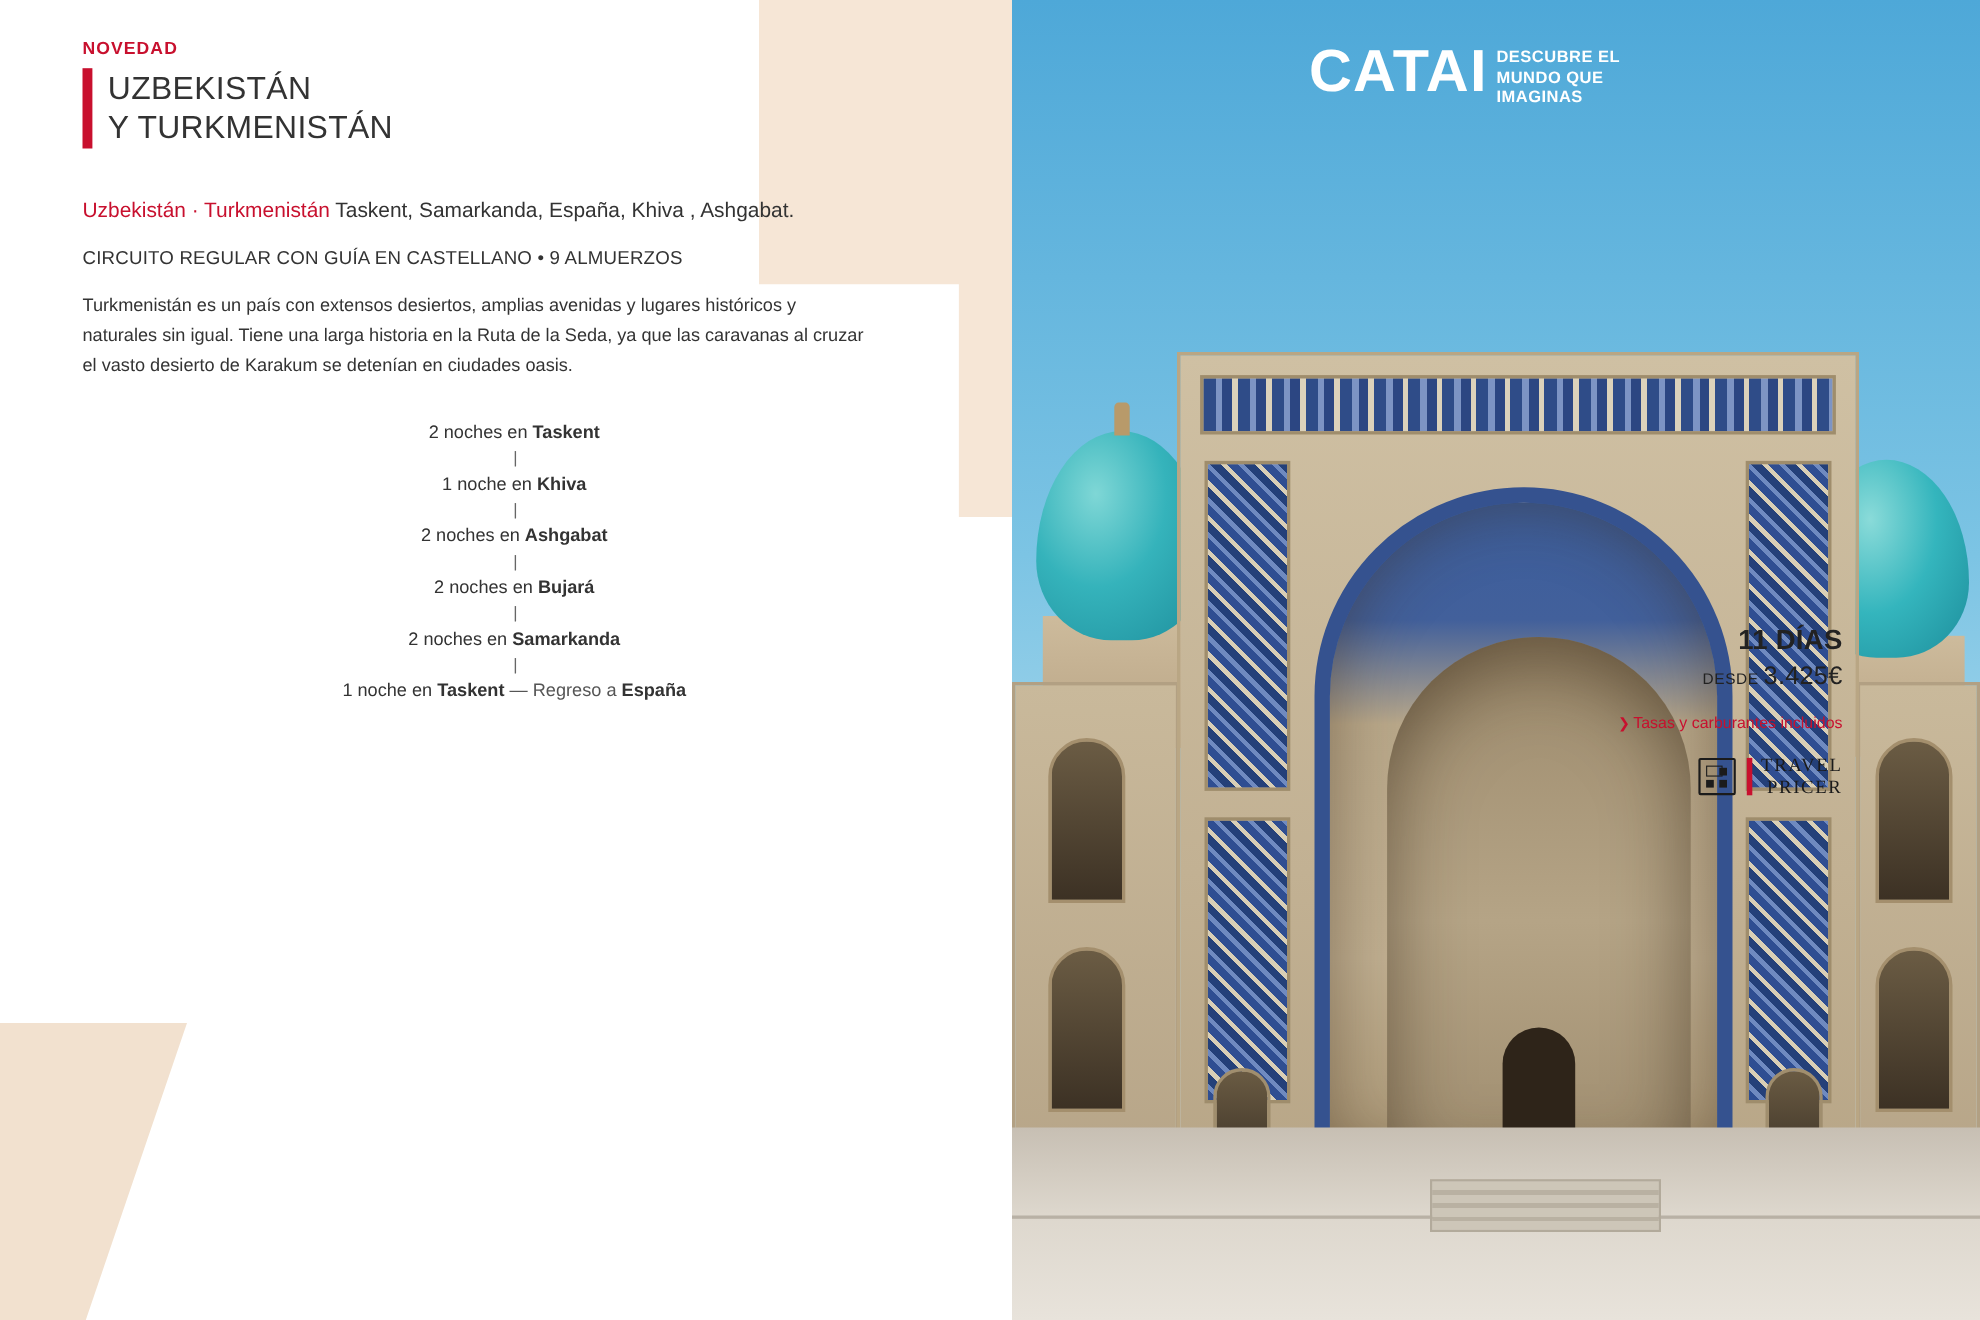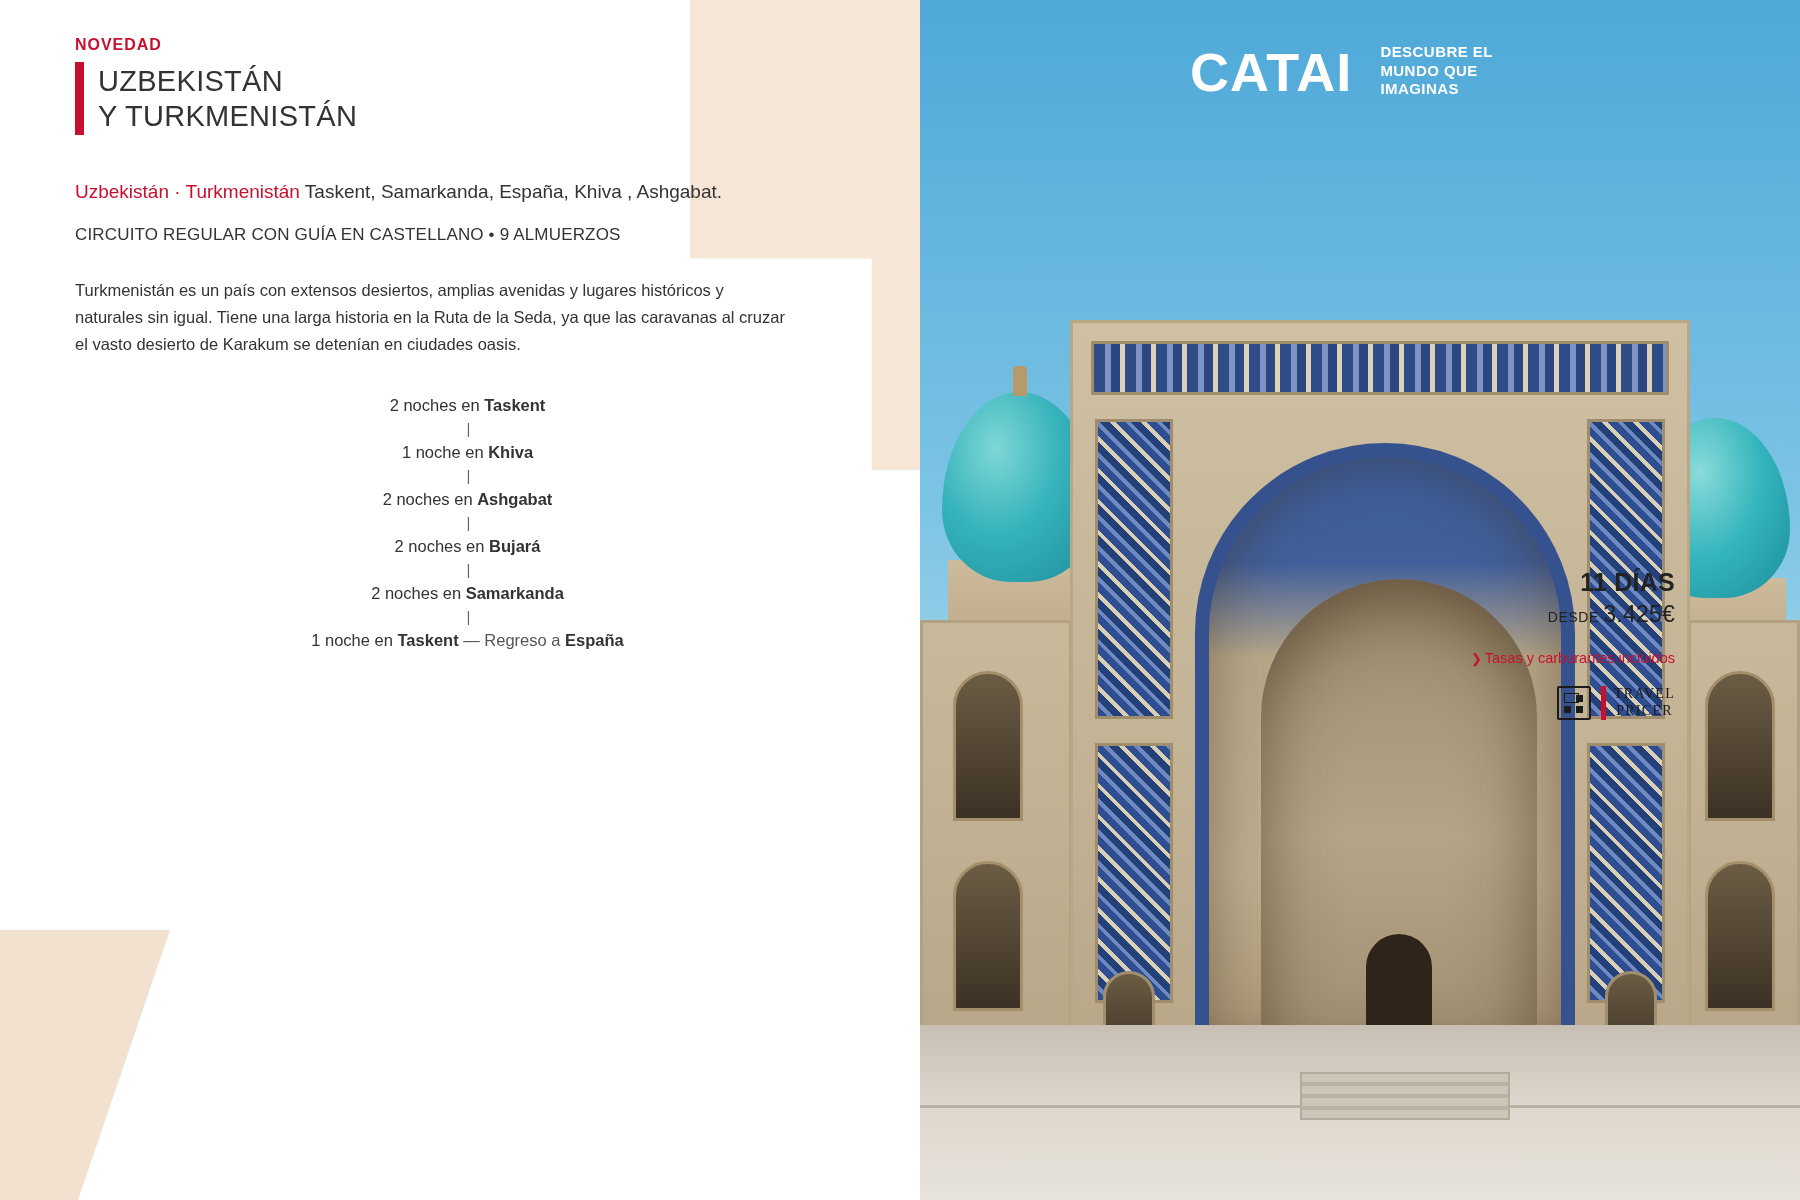--- a/index.html
+++ b/index.html
@@ -75,21 +75,21 @@
     margin-bottom: 20px;
     line-height: 1.4;
   }
   .route-line .countries {
     color: #c8102e;
   }
   .subtitle {
     font-size: 17px;
     color: #333333;
     letter-spacing: 0.01em;
-    margin-bottom: 32px;
+    margin-bottom: 20px;
   }
   .desc {
     font-size: 16.5px;
     color: #333333;
     line-height: 1.62;
     max-width: 720px;
     margin-bottom: 36px;
   }
   .itinerary {
     font-size: 16.5px;
@@ -175,25 +175,25 @@
     background: #1b1b1b;
     box-shadow: 12px 0 0 0 #1b1b1b, 12px -11px 0 0 #1b1b1b;
   }
   .tp-bar {
     width: 5px; height: 34px;
     background: #c8102e;
     margin-right: 8px;
   }
   .tp-words {
     font-family: "Liberation Serif", serif;
-    font-size: 14px;
+    font-size: 17px;
     line-height: 1.18;
     color: #1b1b1b;
     letter-spacing: 0.09em;
-    text-align: center;
+    text-align: right;
   }
 
   
   .photo {
     position: absolute;
     top: 0; right: 0;
     width: 880px; height: 1200px;
     overflow: hidden;
     z-index: 2;
     background: #7fc4e0;
@@ -336,23 +336,22 @@
     background: repeating-linear-gradient(180deg,#cdc6b8 0 8px,#b9b1a2 8px 12px);
     border: 2px solid #b2aa9b;
   }
 
   
   .logo {
     position: absolute;
     top: 40px; left: 1190px;
     z-index: 5;
     display: flex;
-    align-items: flex-end;
+    align-items: flex-start;
     color: #ffffff;
-    gap: 20px;
   }
   .logo-catai {
     font-size: 54px;
     font-weight: bold;
     letter-spacing: 0.02em;
     line-height: 0.95;
   }
   .logo-tag {
     font-size: 15px;
     font-weight: bold;

